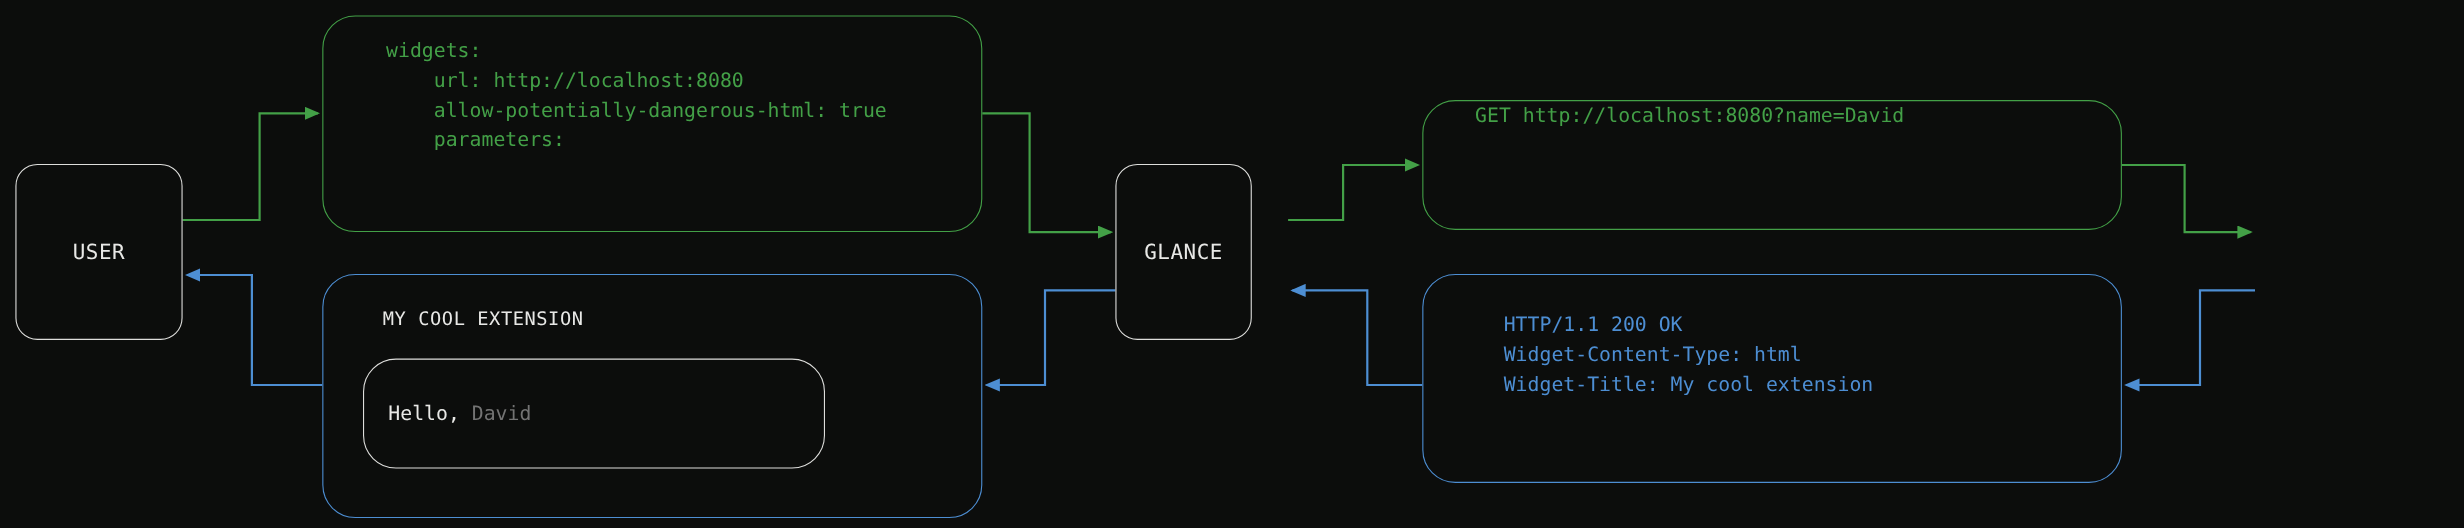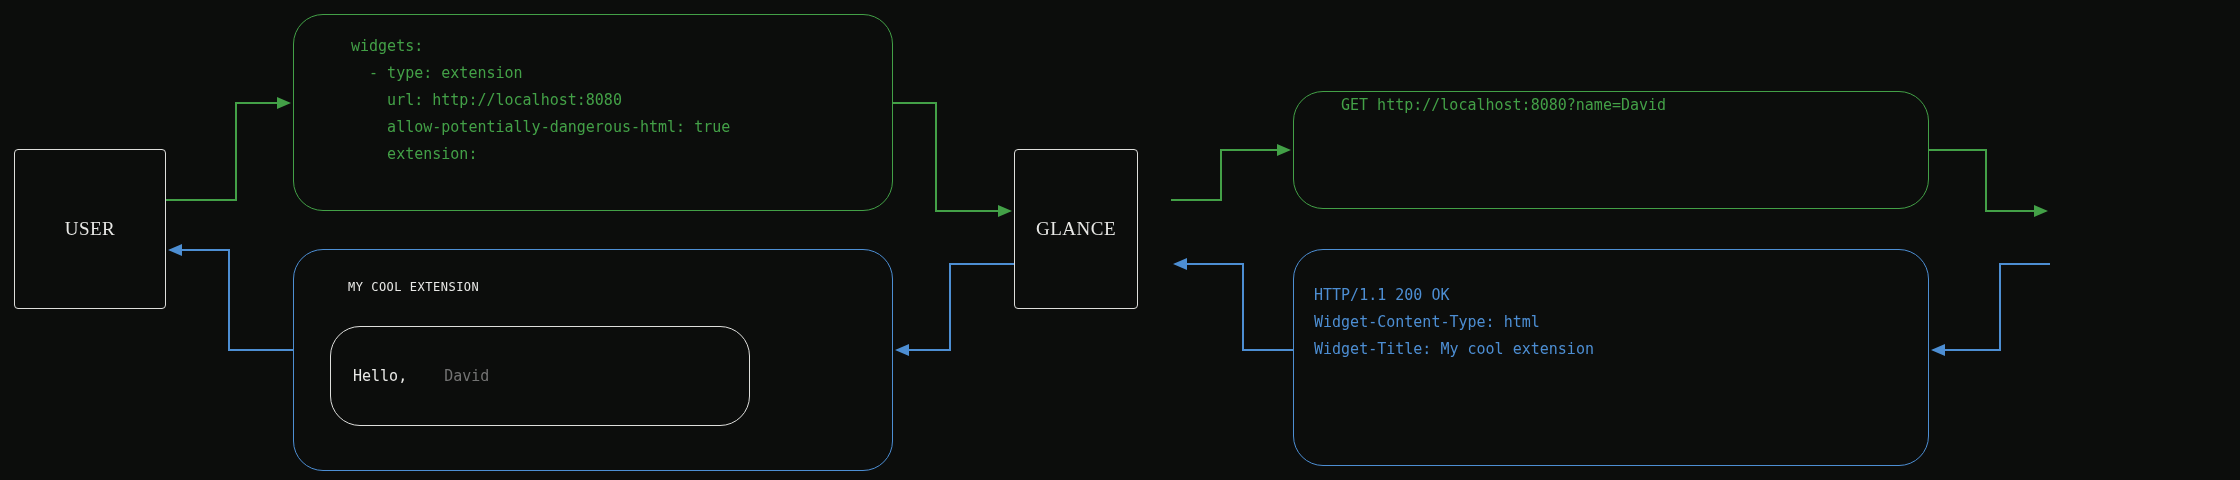--- a/index.html
+++ b/index.html
@@ -10,74 +10,73 @@
     height: 480px;
     background: #0c0d0c;
     font-family: "DejaVu Sans Mono", "Liberation Mono", monospace;
     overflow: hidden;
   }
   .abs { position: absolute; }
 
   
   .node {
     border: 1.5px solid #dededc;
-    border-radius: 4px;
+    border-radius: 20px;
     color: #e8e8e6;
     font-size: 19px;
     letter-spacing: 0.5px;
     display: flex;
     align-items: center;
     justify-content: center;
     background: #0c0d0c;
-    font-family: Liberation Serif, serif;
   }
 
   
   .bigbox {
     border-radius: 30px;
     background: #0c0d0c;
   }
   .bigbox.green-border { border: 1.5px solid #43a047; }
   .bigbox.blue-border  { border: 1.5px solid #4d8ed3; }
 
   .code-line {
     white-space: pre;
-    font-size: 15px;
+    font-size: 18px;
     line-height: 27px;
     min-height: 27px;
   }
   .green-text { color: #43a047; }
   .blue-text  { color: #4d8ed3; }
   .white-text { color: #e8e8e6; }
   .orange-text { color: #737373; }
 
   
   #config-box { left: 293px; top: 14px; width: 600px; height: 197px; padding: 18px 20px 0 57px; }
 
   
   #request-box {
     left: 1293px; top: 91px; width: 636px; height: 118px;
     display: flex; align-items: flex-start; padding-left: 47px;
     font-size: 18px;
   }
 
   
-  #response-box { left: 1293px; top: 249px; width: 636px; height: 217px; padding: 32px 20px 0 20px; }
+  #response-box { left: 1293px; top: 249px; width: 636px; height: 190px; padding: 32px 20px 0 73px; }
 
   
   #widget-box { left: 293px; top: 249px; width: 600px; height: 222px; }
   #widget-title {
     position: absolute; left: 54px; top: 30px;
-    font-size: 12px; letter-spacing: 0.5px;
+    font-size: 17px; letter-spacing: 0.5px;
   }
   #widget-inner {
     position: absolute; left: 36px; top: 76px; width: 420px; height: 100px;
     border: 1.5px solid #dededc; border-radius: 30px;
     display: flex; align-items: center; padding-left: 22px;
-    font-size: 18px; background: #0c0d0c; gap: 28px;
+    font-size: 18px; background: #0c0d0c;
   }
 
   #user-node      { left: 14px;   top: 149px; width: 152px; height: 160px; }
   #glance-node    { left: 1014px; top: 149px; width: 124px; height: 160px; }
   #extension-node { left: 2050px; top: 149px; width: 174px; height: 160px; }
 
   #arrows { position: absolute; left: 0; top: 0; pointer-events: none; }
   .gpath { stroke: #43a047; stroke-width: 2; fill: none; }
   .bpath { stroke: #4d8ed3; stroke-width: 2; fill: none; }
 </style>
@@ -104,24 +103,23 @@
     <path class="bpath" d="M1014 264 H950 V350 H897" marker-end="url(#arrow-blue)"></path>
     <path class="bpath" d="M293 350 H229 V250 H170" marker-end="url(#arrow-blue)"></path>
   </svg>
 
   <div id="user-node" class="abs node">
     <span>USER</span>
   </div>
 
   <div id="config-box" class="abs bigbox green-border">
     <div class="code-line green-text">widgets:</div>
-    <div class="code-line green-text">  - type: extension</div>
     <div class="code-line green-text">    url: http://localhost:8080</div>
     <div class="code-line green-text">    allow-potentially-dangerous-html: true</div>
-    <div class="code-line green-text">    extension:</div>
+    <div class="code-line green-text">    parameters:</div>
   </div>
 
   <div id="glance-node" class="abs node">
     <span>GLANCE</span>
   </div>
 
   <div id="request-box" class="abs bigbox green-border">
     <span class="green-text code-line">GET http://localhost:8080?name=David</span>
   </div>
 

